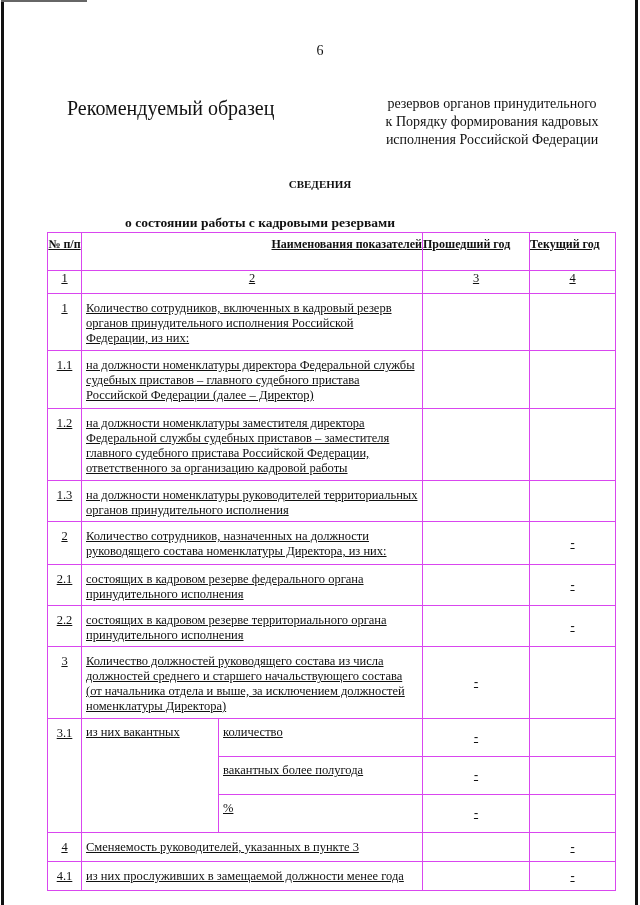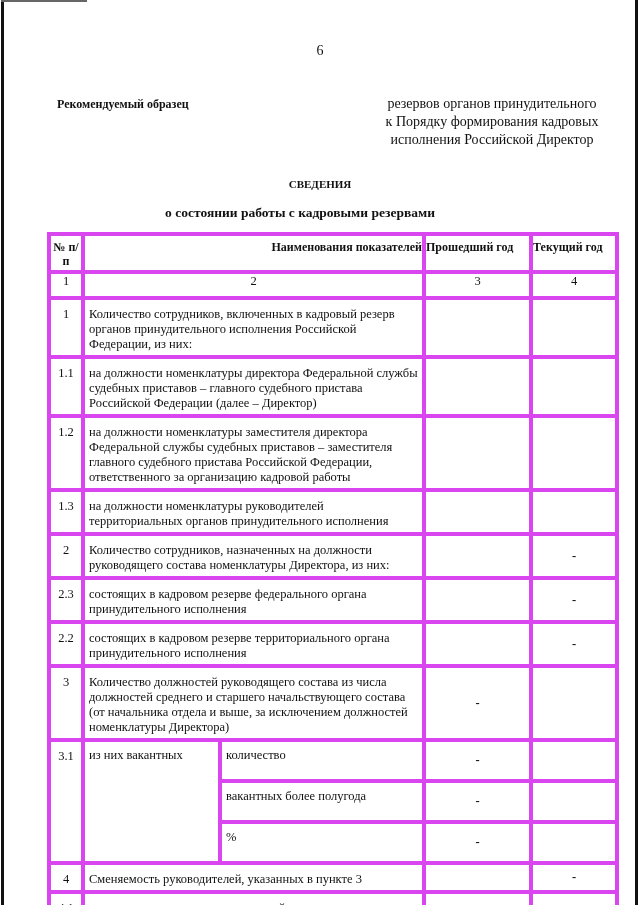--- a/index.html
+++ b/index.html
@@ -2,28 +2,28 @@
 <html><head>
 <meta charset="utf-8">
 <style>
   html, body { margin:0; padding:0; background:#ffffff; }
   body { width:640px; height:905px; position:relative; overflow:hidden;
          font-family:"Liberation Serif", serif; color:#111; }
   .frame-left { position:absolute; left:1px; top:0; width:3px; height:905px; background:#111; }
   .frame-right { position:absolute; left:635px; top:0; width:3px; height:905px; background:#111; }
   .frame-top { position:absolute; left:1px; top:0; width:86px; height:2px; background:#666; }
   .page-num { position:absolute; top:43px; left:0; width:640px; text-align:center; font-size:14px; }
-  .sample { position:absolute; top:97px; left:57px; font-size:12px;font-weight:bold; }
+  .sample { position:absolute; top:97px; left:67px; font-size:20px; }
   .appendix { position:absolute; top:95px; left:372px; width:240px; text-align:center; font-size:14px; line-height:18px; }
   .appendix .line { display:block; }
   .title { position:absolute; top:178px; left:0; width:640px; text-align:center; font-weight:bold; font-size:11px; }
-  .subtitle { position:absolute; top:205px; left:0; width:520px; text-align:center; font-weight:bold; font-size:13.5px;margin-left:40px; }
+  .subtitle { position:absolute; top:215px; left:0; width:520px; text-align:center; font-weight:bold; font-size:13.5px; }
 
   table.data { position:absolute; left:47px; top:232px; width:568px; border-collapse:collapse; font-size:12.5px; line-height:15px; table-layout:fixed; }
-  table.data td, table.data th { border:4px solid #d946ef; padding:0; vertical-align:top; }
+  table.data td, table.data th { border:1px solid #d946ef; padding:0; vertical-align:top;text-decoration:underline; }
   th { font-weight:bold; font-size:12px; }
   .c-num { text-align:center; padding-top:7px !important; }
   .c-name { padding:7px 4px 3px 4px !important; text-align:left; }
   .c-val { text-align:center; vertical-align:middle !important; font-weight:bold; }
   .hdr-num { text-align:center; vertical-align:top; padding-top:4px !important; line-height:14px; }
   .hdr-name { text-align:right; vertical-align:top; padding-top:4px !important; }
   .hdr-col { text-align:left; vertical-align:top; padding-top:4px !important; }
   .idx td { text-align:center; vertical-align:middle; height:22px; }
   .sub td { height:28px; }
   .sub .c-name { padding-top:6px !important; }
@@ -33,21 +33,21 @@
 
 <div class="frame-left"></div>
 <div class="frame-right"></div>
 <div class="frame-top"></div>
 
 <div class="page-num">6</div>
 <div class="sample">Рекомендуемый образец</div>
 <div class="appendix">
   <span class="line">резервов органов принудительного</span>
   <span class="line">к Порядку формирования кадровых</span>
-  <span class="line">исполнения Российской Директор</span>
+  <span class="line">исполнения Российской Федерации</span>
 </div>
 <div class="title">СВЕДЕНИЯ</div>
 <div class="subtitle">о состоянии работы с кадровыми резервами</div>
 
 <table class="data">
   <colgroup>
     <col style="width:34px">
     <col style="width:137px">
     <col style="width:204px">
     <col style="width:107px">
@@ -90,21 +90,21 @@
     <td class="c-val"></td>
     <td class="c-val"></td>
   </tr>
   <tr style="height:43px">
     <td class="c-num">2</td>
     <td class="c-name" colspan="2">Количество сотрудников, назначенных на должности руководящего состава номенклатуры Директора, из них:</td>
     <td class="c-val"></td>
     <td class="c-val">-</td>
   </tr>
   <tr style="height:41px">
-    <td class="c-num">2.3</td>
+    <td class="c-num">2.1</td>
     <td class="c-name" colspan="2">состоящих в кадровом резерве федерального органа принудительного исполнения</td>
     <td class="c-val"></td>
     <td class="c-val">-</td>
   </tr>
   <tr style="height:41px">
     <td class="c-num">2.2</td>
     <td class="c-name" colspan="2">состоящих в кадровом резерве территориального органа принудительного исполнения</td>
     <td class="c-val"></td>
     <td class="c-val">-</td>
   </tr>

